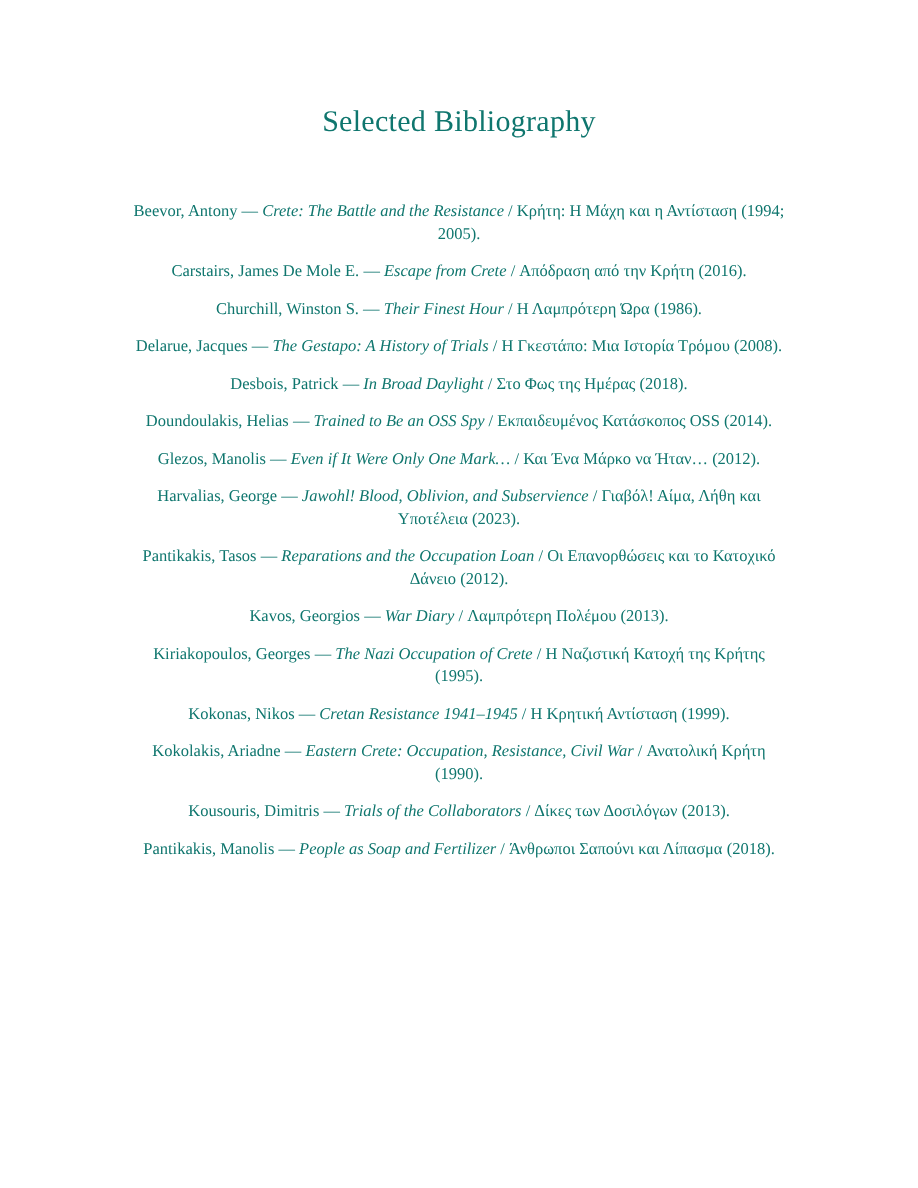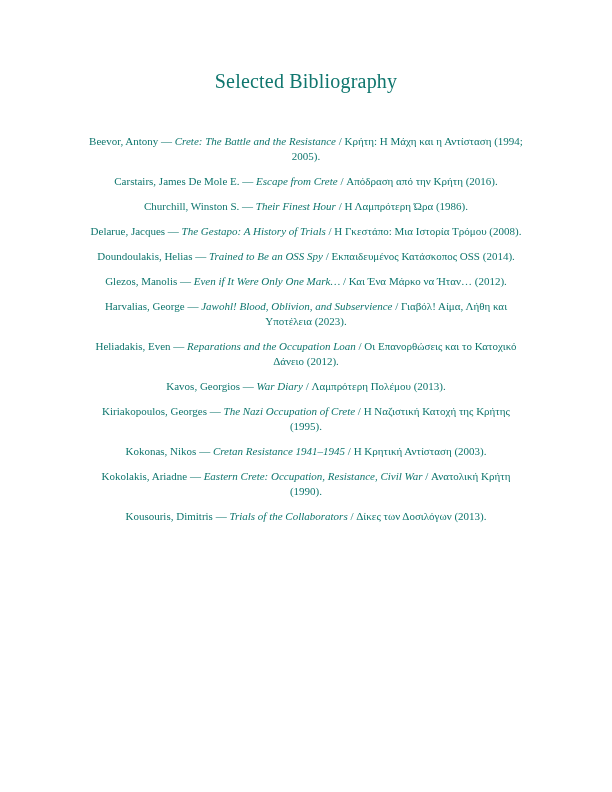--- a/index.html
+++ b/index.html
@@ -36,23 +36,25 @@
 </head>
 <body>
 
 <div class="page">
   <h1 class="doc-title">Selected Bibliography</h1>
   <div class="entries">
     <p class="entry"><span>Beevor, Antony</span><span class="sep"> — </span><em>Crete: The Battle and the Resistance</em><span class="sep"> / </span><span>Κρήτη: Η Μάχη και η Αντίσταση</span><span> (1994; 2005).</span></p>
     <p class="entry"><span>Carstairs, James De Mole E.</span><span class="sep"> — </span><em>Escape from Crete</em><span class="sep"> / </span><span>Απόδραση από την Κρήτη</span><span> (2016).</span></p>
     <p class="entry"><span>Churchill, Winston S.</span><span class="sep"> — </span><em>Their Finest Hour</em><span class="sep"> / </span><span>Η Λαμπρότερη Ώρα</span><span> (1986).</span></p>
     <p class="entry"><span>Delarue, Jacques</span><span class="sep"> — </span><em>The Gestapo: A History of Trials</em><span class="sep"> / </span><span>Η Γκεστάπο: Μια Ιστορία Τρόμου</span><span> (2008).</span></p>
+    <p class="entry"><span>Desbois, Patrick</span><span class="sep"> — </span><em>In Broad Daylight</em><span class="sep"> / </span><span>Στο Φως της Ημέρας</span><span> (2018).</span></p>
     <p class="entry"><span>Doundoulakis, Helias</span><span class="sep"> — </span><em>Trained to Be an OSS Spy</em><span class="sep"> / </span><span>Εκπαιδευμένος Κατάσκοπος OSS</span><span> (2014).</span></p>
     <p class="entry"><span>Glezos, Manolis</span><span class="sep"> — </span><em>Even if It Were Only One Mark…</em><span class="sep"> / </span><span>Και Ένα Μάρκο να Ήταν…</span><span> (2012).</span></p>
     <p class="entry"><span>Harvalias, George</span><span class="sep"> — </span><em>Jawohl! Blood, Oblivion, and Subservience</em><span class="sep"> / </span><span>Γιαβόλ! Αίμα, Λήθη και Υποτέλεια</span><span> (2023).</span></p>
-    <p class="entry"><span>Heliadakis, Even</span><span class="sep"> — </span><em>Reparations and the Occupation Loan</em><span class="sep"> / </span><span>Οι Επανορθώσεις και το Κατοχικό Δάνειο</span><span> (2012).</span></p>
+    <p class="entry"><span>Pantikakis, Tasos</span><span class="sep"> — </span><em>Reparations and the Occupation Loan</em><span class="sep"> / </span><span>Οι Επανορθώσεις και το Κατοχικό Δάνειο</span><span> (2012).</span></p>
     <p class="entry"><span>Kavos, Georgios</span><span class="sep"> — </span><em>War Diary</em><span class="sep"> / </span><span>Λαμπρότερη Πολέμου</span><span> (2013).</span></p>
     <p class="entry"><span>Kiriakopoulos, Georges</span><span class="sep"> — </span><em>The Nazi Occupation of Crete</em><span class="sep"> / </span><span>Η Ναζιστική Κατοχή της Κρήτης</span><span> (1995).</span></p>
-    <p class="entry"><span>Kokonas, Nikos</span><span class="sep"> — </span><em>Cretan Resistance 1941–1945</em><span class="sep"> / </span><span>Η Κρητική Αντίσταση</span><span> (2003).</span></p>
+    <p class="entry"><span>Kokonas, Nikos</span><span class="sep"> — </span><em>Cretan Resistance 1941–1945</em><span class="sep"> / </span><span>Η Κρητική Αντίσταση</span><span> (1999).</span></p>
     <p class="entry"><span>Kokolakis, Ariadne</span><span class="sep"> — </span><em>Eastern Crete: Occupation, Resistance, Civil War</em><span class="sep"> / </span><span>Ανατολική Κρήτη</span><span> (1990).</span></p>
     <p class="entry"><span>Kousouris, Dimitris</span><span class="sep"> — </span><em>Trials of the Collaborators</em><span class="sep"> / </span><span>Δίκες των Δοσιλόγων</span><span> (2013).</span></p>
+    <p class="entry"><span>Pantikakis, Manolis</span><span class="sep"> — </span><em>People as Soap and Fertilizer</em><span class="sep"> / </span><span>Άνθρωποι Σαπούνι και Λίπασμα</span><span> (2018).</span></p>
   </div>
 </div>
 
 </body></html>

